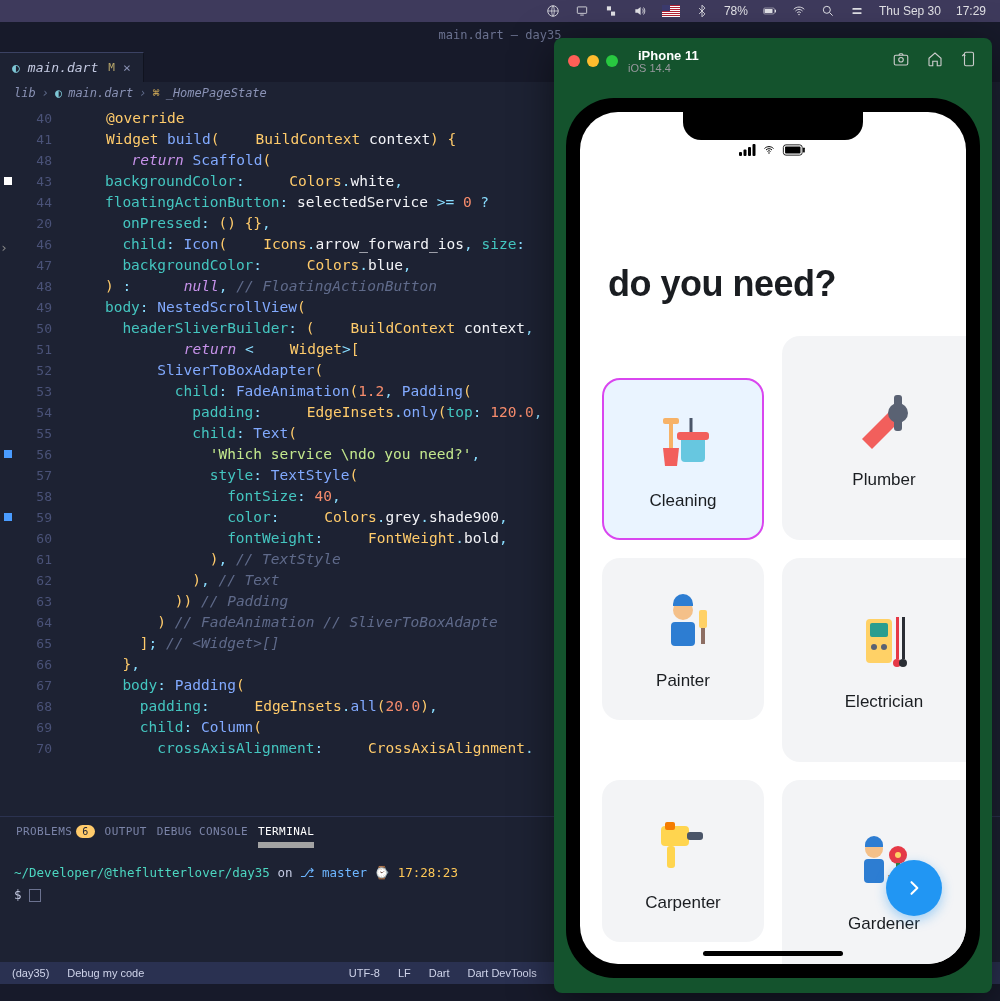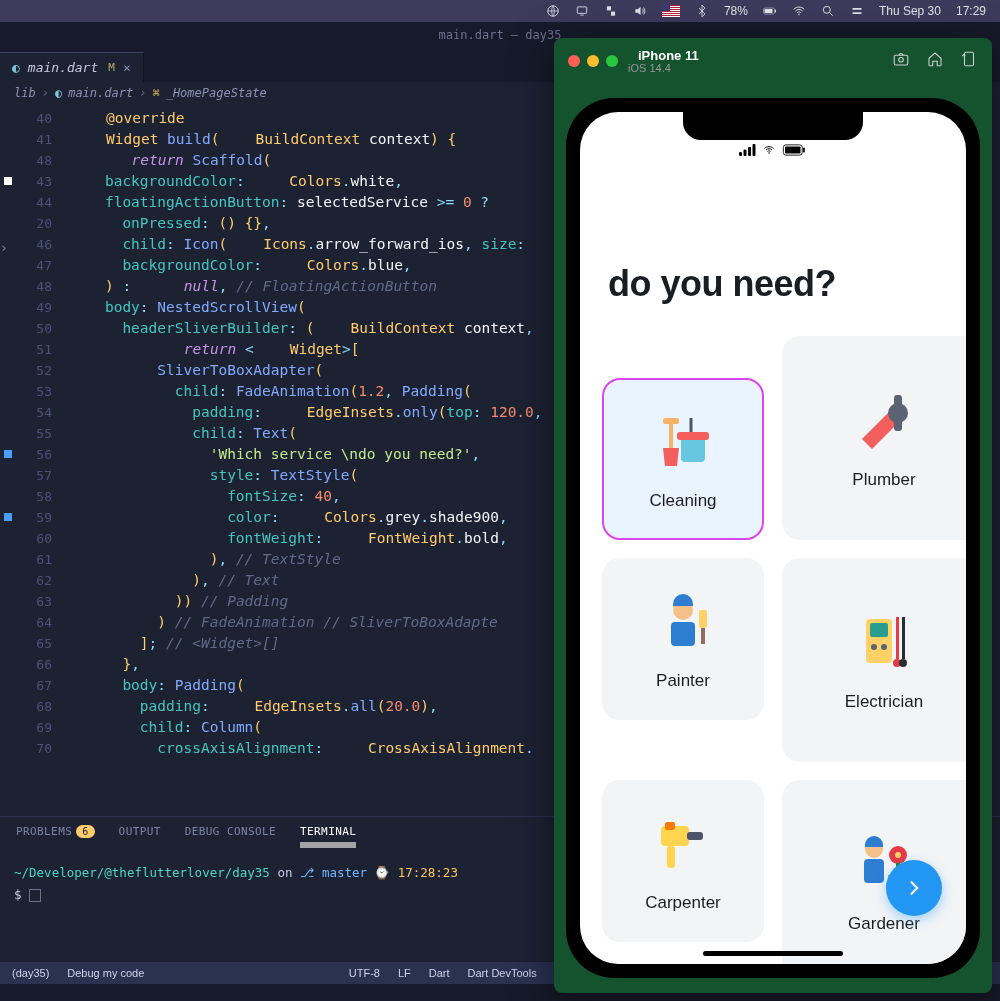--- a/index.html
+++ b/index.html
@@ -46,21 +46,21 @@
   .c-fn{color:var(--text-blue);}
   .c-id{color:var(--text-white);}
   .c-br{color:var(--text-orange);}
   .c-op{color:var(--text-cyan);}
   .c-num{color:#f78c6c;}
   .c-str{color:var(--text-green);}
   .c-cmt{color:var(--text-dim);font-style:italic;}
   .c-teal{color:var(--text-teal);}
   
   .panel{height:146px;background:var(--bg-editor);border-top:1px solid #2b3250;}
-  .panel-tabs{display:flex;gap:24px;padding:8px 16px;font-size:11px;letter-spacing:.4px;}
+  .panel-tabs{display:flex;gap:10px;padding:8px 16px;font-size:11px;letter-spacing:.4px;}
   .panel-tabs div{color:#7b84a8;}
   .panel-tabs .badge{background:#ffcb6b;color:#1d2233;border-radius:9px;padding:1px 6px;font-size:10px;margin-left:4px;}
   .panel-tabs .active{color:#fff;border-bottom:6px solid #a3a3a3;padding-bottom:4px;}
   .term{padding:6px 14px;font-size:12.5px;line-height:22px;}
   .term .path{color:#4cd6c0;}
   .term .br{color:#6db6ff;}
   .term .tm{color:#ffc857;}
   
   .status{height:22px;background:var(--bg-status);display:flex;align-items:center;gap:18px;padding:0 12px;font-size:11px;color:#cfd4ea;font-family:-apple-system,sans-serif;}
   .status .right{margin-left:auto;display:flex;gap:18px;align-items:center;}

